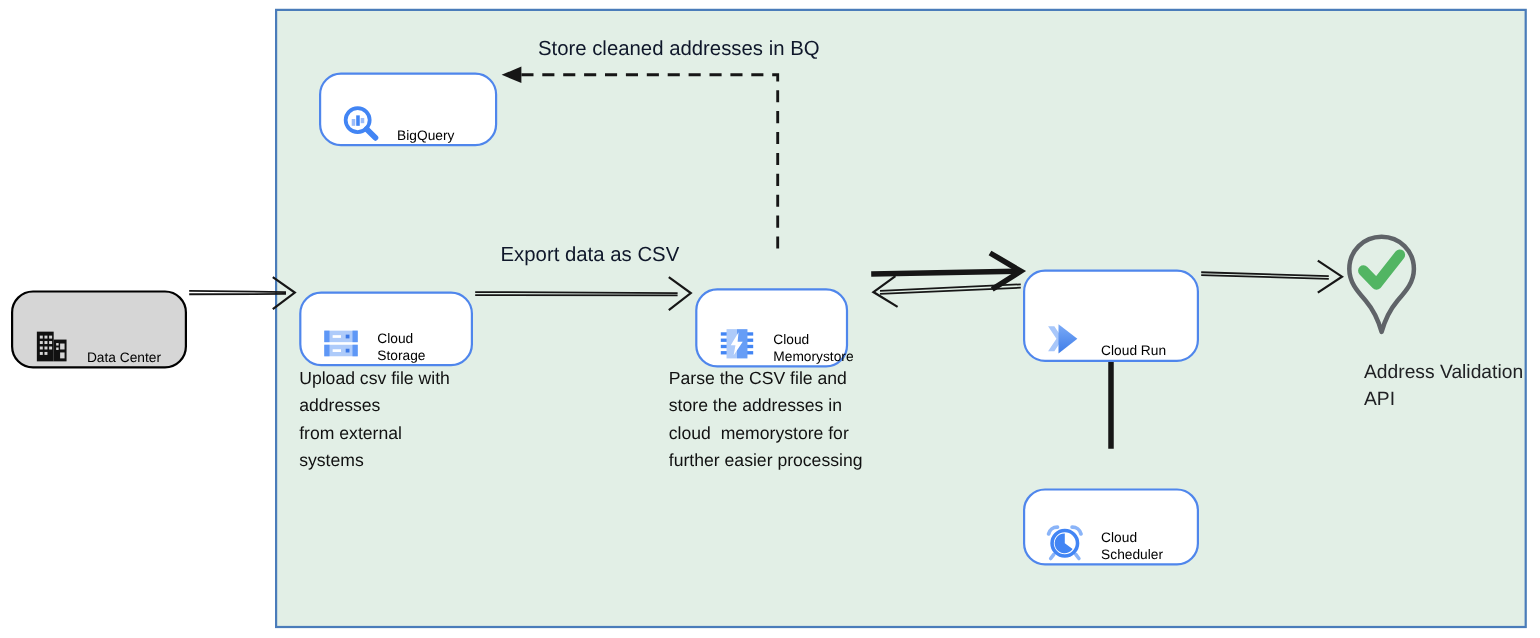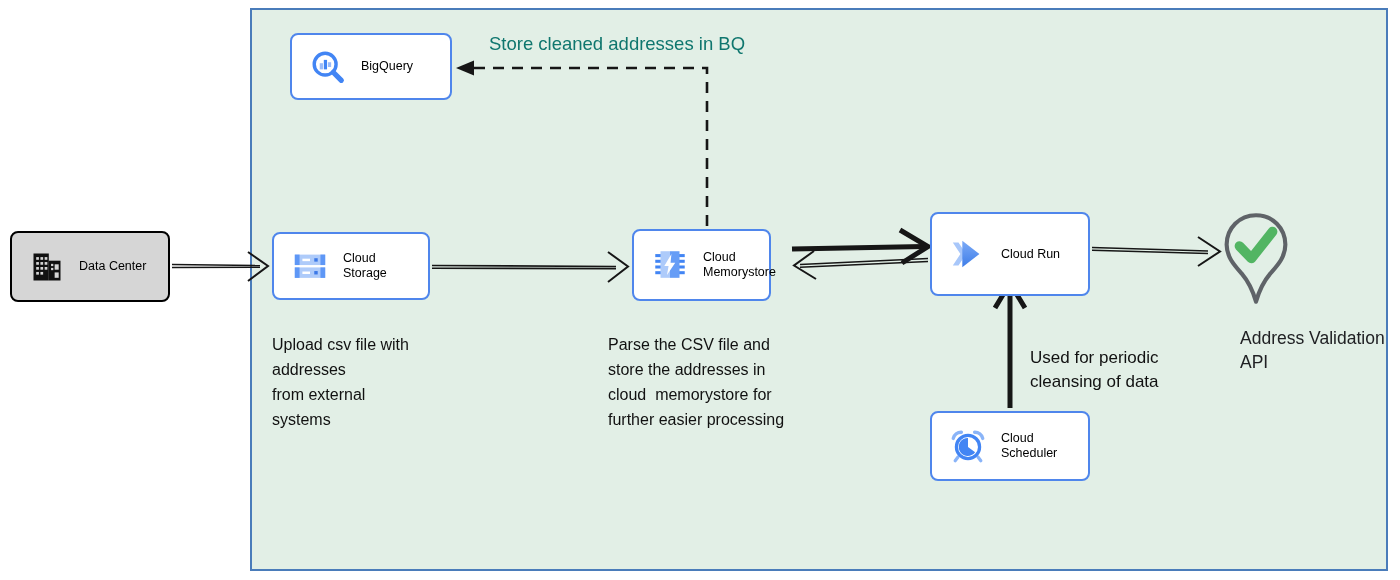--- a/index.html
+++ b/index.html
@@ -7,34 +7,34 @@
     position:relative;width:1400px;height:580px;overflow:hidden;
     font-family:"Liberation Sans","DejaVu Sans",sans-serif;color:#111;
     background:#ffffff;
   }
   .container{
     position:absolute;left:250px;top:8px;width:1138px;height:563px;
     background:#e2efe6;border:2px solid #4a7cba;box-sizing:border-box;
   }
   svg.edges{position:absolute;left:0;top:0;z-index:3;pointer-events:none;}
   .node{
-    position:absolute;z-index:4;display:flex;align-items:center;
-    background:#ffffff;border:2px solid #4f86ec;border-radius:8px;
-    box-sizing:border-box;padding:0 10px 0 17px;gap:14px;
+    position:absolute;z-index:4;display:flex;align-items:flex-end;
+    background:#ffffff;border:2px solid #4f86ec;border-radius:20px;
+    box-sizing:border-box;padding:0 10px 0 17px;gap:14px;margin-top:33px;
   }
   .node.dc{background:#d6d6d6;border:2px solid #000;}
   .node .icon{flex:0 0 auto;display:flex;align-items:center;}
   .node .nlabel{font-size:12.5px;line-height:15px;color:#000;}
   .note{
     position:absolute;z-index:4;white-space:pre-wrap;
     font-size:16px;line-height:25px;color:#111;
   }
   .edge-label{
     position:absolute;z-index:4;white-space:pre-wrap;
-    font-size:18.5px;line-height:24px;color:#0f766e;
+    font-size:18.5px;line-height:24px;color:#0f172a;
   }
   .api-label{
     position:absolute;z-index:4;white-space:pre-wrap;
     font-size:17.5px;line-height:24px;color:#202124;
   }
   .pin{position:absolute;z-index:4;}
 </style>
 </head>
 <body>
 
@@ -202,22 +202,21 @@
                  C24.5 66 29.5 74.5 33 87 C36.5 74.5 41.5 66 47 59.5
                  C54 51.5 61.5 43.5 61.5 31.5 C61.5 15.5 49 3 33 3 Z" fill="none" stroke="#5f6368" stroke-width="4" stroke-linejoin="round"></path>
         <polyline points="17,33 28.5,45 49,19" fill="none" stroke="#52b563" stroke-width="9.5" stroke-linecap="round" stroke-linejoin="round"></polyline>
       </svg>
     </span>
   </div>
   <div class="api-label" style="left:1240px;top:326px">Address Validation
 API</div>
 
   <div class="edge-label" style="left:489px;top:32px">Store cleaned addresses in BQ</div>
-  <div class="note" style="left:1030px;top:346px;font-size:17px;line-height:24px">Used for periodic
-cleansing of data</div>
+  <div class="edge-label" style="left:455px;top:219px">Export data as CSV</div>
 
   <div class="note" style="left:272px;top:332px">Upload csv file with
 addresses
 from external
 systems</div>
   <div class="note" style="left:608px;top:332px">Parse the CSV file and
 store the addresses in
 cloud  memorystore for
 further easier processing</div>
 

